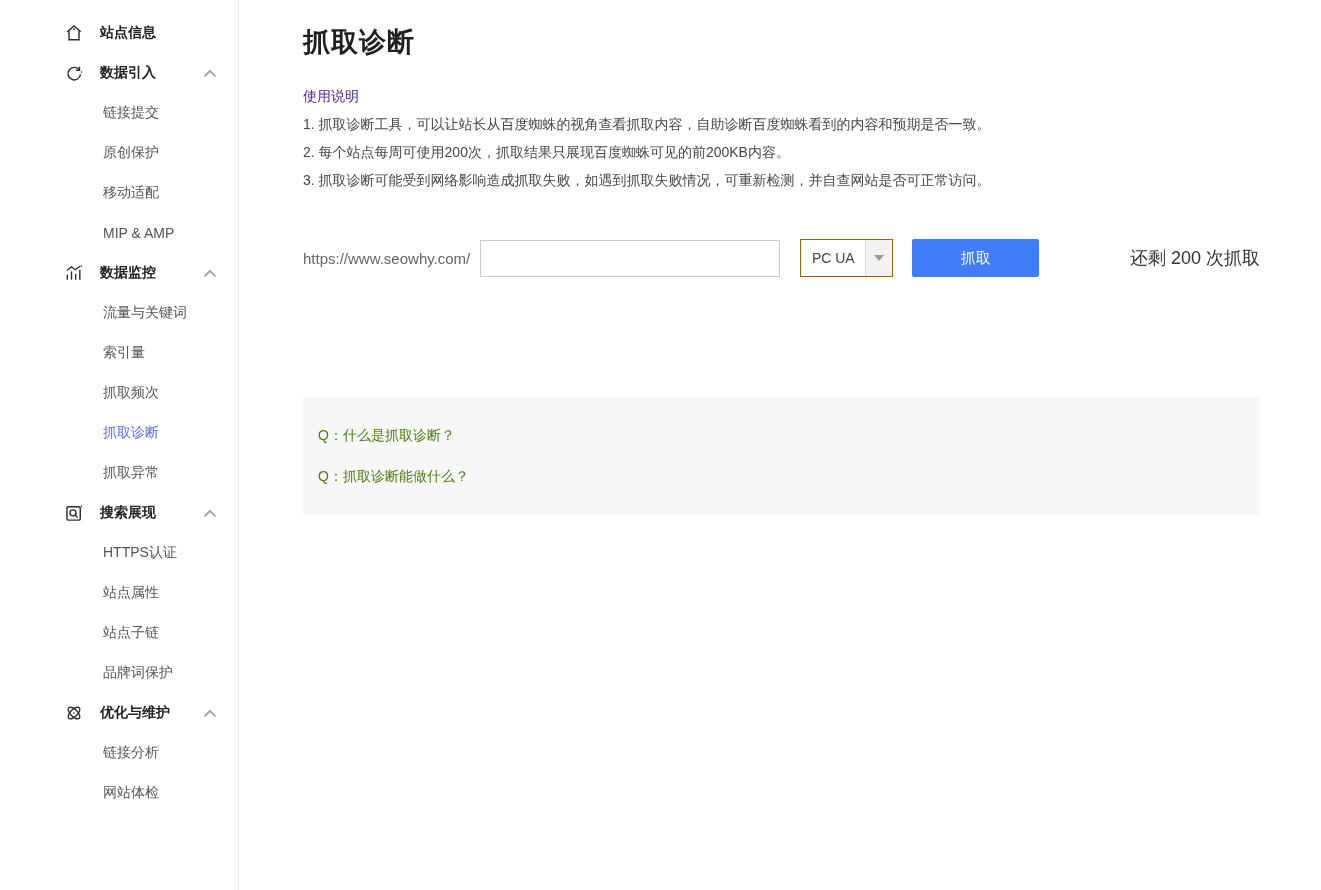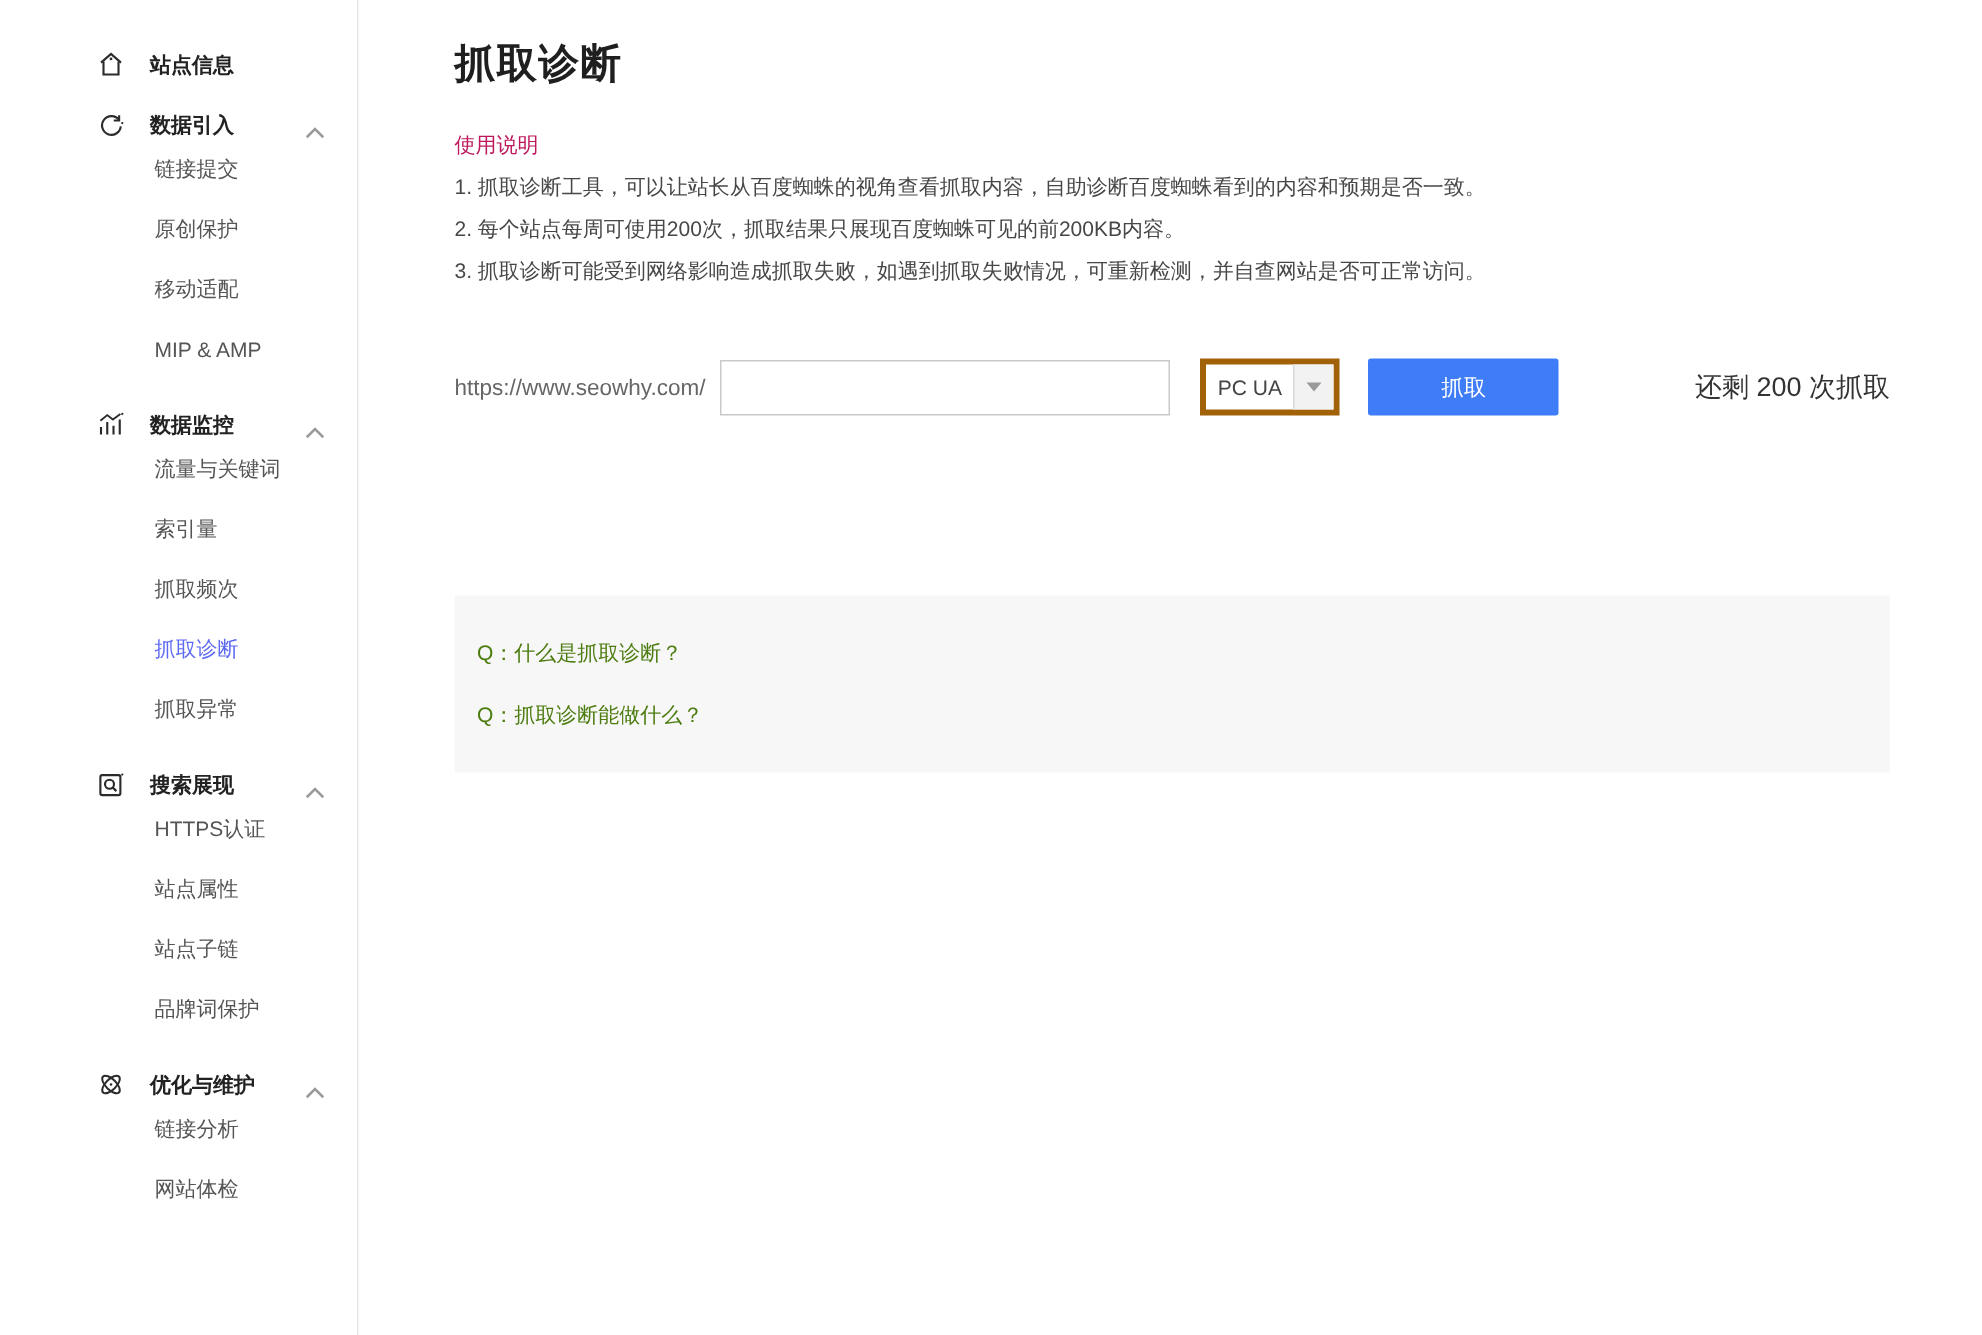--- a/index.html
+++ b/index.html
@@ -7,46 +7,46 @@
   body { font-family: "Liberation Sans", "DejaVu Sans", sans-serif; color: #333; }
   .app { display: flex; width: 1321px; height: 890px; }
 
   
   .sidebar {
     width: 239px; min-width: 239px; height: 890px;
     border-right: 1px solid #e8e8e8; background: #fff;
     padding-top: 13px; overflow: hidden;
   }
   .nav-item {
-    display: flex; align-items: flex-end; height: 40px;
+    display: flex; align-items: center; height: 40px;
     padding-left: 64px; padding-right: 21px; cursor: pointer;
   }
   .nav-item .icon { width: 20px; height: 20px; margin-right: 16px; display: inline-flex; align-items: center; justify-content: center; }
   .nav-item .lbl { font-size: 14px; font-weight: bold; color: #222; flex: 1; white-space: nowrap; }
   .nav-item .chev { display: inline-flex; }
   .nav-sub {
     display: flex; align-items: center; height: 40px;
     padding-left: 103px; font-size: 14px; color: #555; cursor: pointer; white-space: nowrap;
   }
   .nav-sub.active { color: #5d6af2; }
 
   
   .main { flex: 1; padding: 24px 61px 0 64px; }
   .page-title { font-size: 27px; font-weight: bold; color: #1f1f1f; letter-spacing: 1px; }
-  .usage { margin-top: 26px; font-size: 14px; color: #be185d; line-height: 20px; }
+  .usage { margin-top: 26px; font-size: 14px; color: #4c1d95; line-height: 20px; }
   .inst { margin-top: 8px; font-size: 14px; color: #474747; line-height: 20px; }
 
   .form-row { margin-top: 49px; display: flex; align-items: center; }
   .url-prefix { font-size: 15px; color: #666; margin-right: 10px; white-space: nowrap; }
   .url-input {
     width: 300px; height: 37px; border: 1px solid #c9c9c9; background: #fff;
     font-size: 14px; padding: 0 8px; outline: none; border-radius: 0;
   }
   .ua-select {
-    margin-left: 20px; width: 93px; height: 38px; border: 4px solid #a16207;
+    margin-left: 20px; width: 93px; height: 38px; border: 1px solid #a16207;
     display: flex; align-items: stretch; cursor: pointer; background: #fff;
   }
   .ua-val { flex: 1; display: flex; align-items: center; justify-content: center; font-size: 14px; color: #444; }
   .ua-arrow-box {
     width: 27px; background: #f2f2f2; border-left: 1px solid #d9d9d9;
     display: flex; align-items: center; justify-content: center;
   }
   .ua-arrow { width: 0; height: 0; border-left: 5px solid transparent; border-right: 5px solid transparent; border-top: 6px solid #9a9a9a; }
   .fetch-btn {
     margin-left: 19px; width: 127px; height: 38px; border: none; border-radius: 2px;

